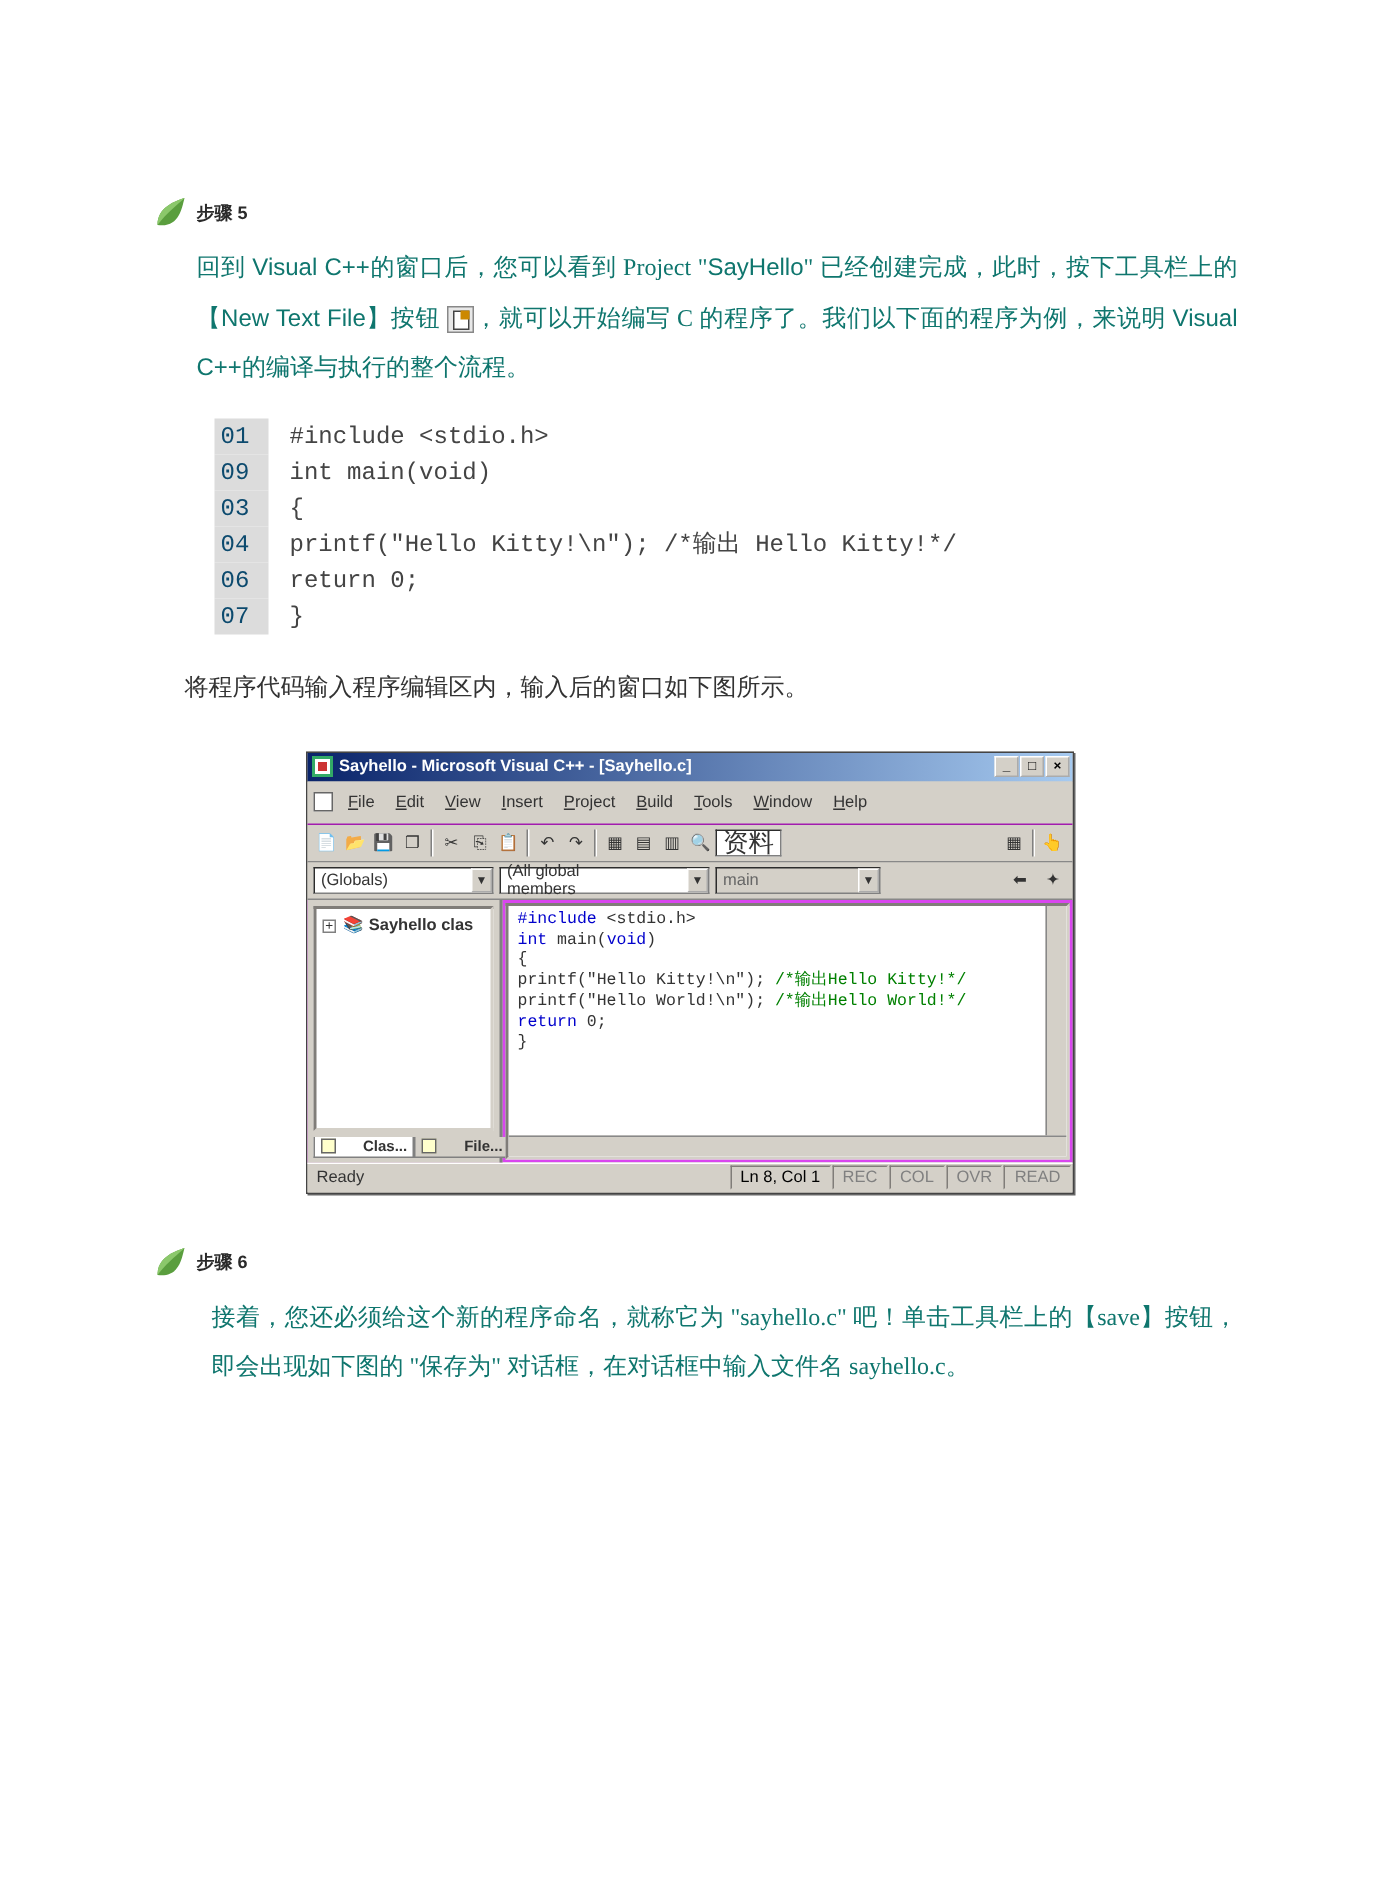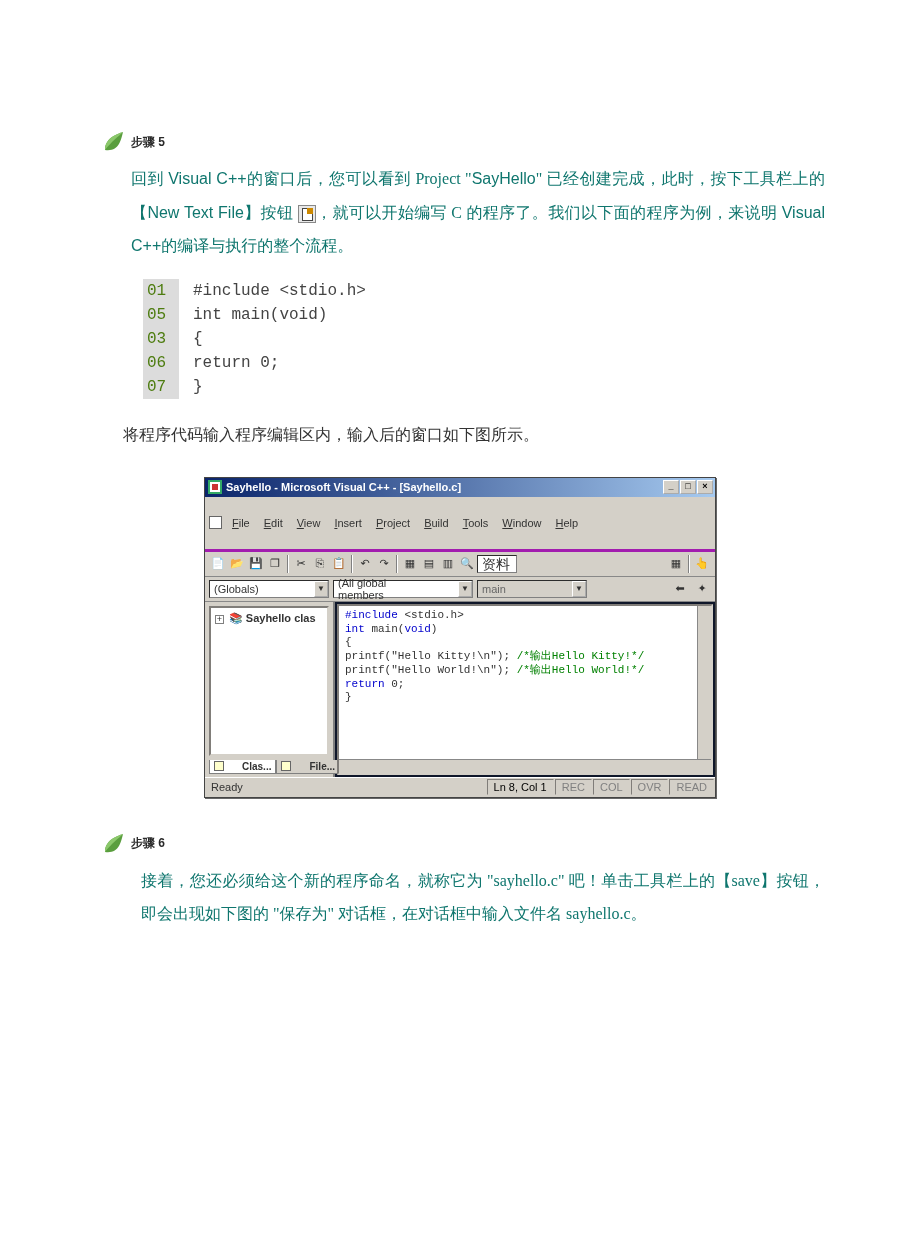--- a/index.html
+++ b/index.html
@@ -67,21 +67,21 @@
     font-size: 16px;
     line-height: 1.5;
     color: #444;
   }
   .code-row { display: flex; }
   .line-num {
     background: #dcdcdc;
     width: 36px;
     padding: 0 4px;
     text-align: left;
-    color: #4d7c0f;
+    color: #0c4a6e;
     margin-right: 14px;
   }
   .caption {
     margin: 4px 0 26px 28px;
     font-size: 16px;
     line-height: 2;
   }
   
   .ide-window {
     margin: 0 auto 34px auto;
@@ -113,25 +113,25 @@
     border: 1px outset #fff;
     font-size: 9px;
     line-height: 10px;
     text-align: center;
     color: #000;
     font-family: "Webdings", sans-serif;
     cursor: pointer;
   }
   .menubar {
     background: #d4d0c8;
-    padding: 19px 4px;
+    padding: 7px 4px;
     display: flex;
     align-items: center;
     gap: 2px;
-    border-bottom: 3px solid #a21caf;
+    border-bottom: 1px solid #a21caf;
   }
   .mdi-icon {
     width: 13px; height: 13px;
     background: #fff;
     border: 1px solid #666;
     margin-right: 2px;
   }
   .menu-item {
     padding: 1px 6px;
     font-size: 11px;
@@ -155,21 +155,21 @@
     justify-content: center;
     font-size: 11px;
     cursor: pointer;
   }
   .tsep { width: 2px; height: 18px; border-left: 1px solid #808080; border-right: 1px solid #fff; margin: 0 2px; }
   .tool-text {
     height: 18px;
     background: #fff;
     border: 1px inset #808080;
     padding: 0 4px;
-    font-size: 14px;
+    font-size: 17px;
     line-height: 16px;
     min-width: 40px;
   }
   .combo-bar {
     background: #d4d0c8;
     padding: 3px 4px;
     display: flex;
     align-items: center;
     gap: 4px;
     border-bottom: 1px solid #888;
@@ -189,21 +189,21 @@
     background: #d4d0c8;
     border: 1px outset #fff;
     text-align: center;
     font-size: 8px;
     line-height: 14px;
     cursor: pointer;
   }
   .workspace {
     display: flex;
     height: 175px;
-    background: #0f172a;
+    background: #d946ef;
   }
   .left-panel {
     width: 130px;
     background: #d4d0c8;
     border-right: 2px solid #808080;
     display: flex;
     flex-direction: column;
   }
   .tree-box {
     flex: 1;
@@ -304,26 +304,30 @@
 <p class="body-text">
   <span>回到 </span><span class="latin">Visual C++</span><span>的窗口后，您可以看到 Project "</span><span class="latin">SayHello</span><span>" 已经创建完成，此时，按下工具栏上的【</span><span class="latin">New Text File</span><span>】按钮 </span><span class="inline-icon"></span><span>，就可以开始编写 C 的程序了。我们以下面的程序为例，来说明 </span><span class="latin">Visual C++</span><span>的编译与执行的整个流程。</span>
 </p>
 
 <div class="code-block">
   <div class="code-row">
       <span class="line-num">01</span>
       <span>#include &lt;stdio.h&gt;</span>
     </div>
   <div class="code-row">
-      <span class="line-num">05</span>
+      <span class="line-num">09</span>
       <span>int main(void)</span>
     </div>
   <div class="code-row">
       <span class="line-num">03</span>
       <span>{</span>
+    </div>
+  <div class="code-row">
+      <span class="line-num">04</span>
+      <span>  printf("Hello Kitty!\n");   /*输出 Hello Kitty!*/</span>
     </div>
   <div class="code-row">
       <span class="line-num">06</span>
       <span>  return 0;</span>
     </div>
   <div class="code-row">
       <span class="line-num">07</span>
       <span>}</span>
     </div>
 </div>

